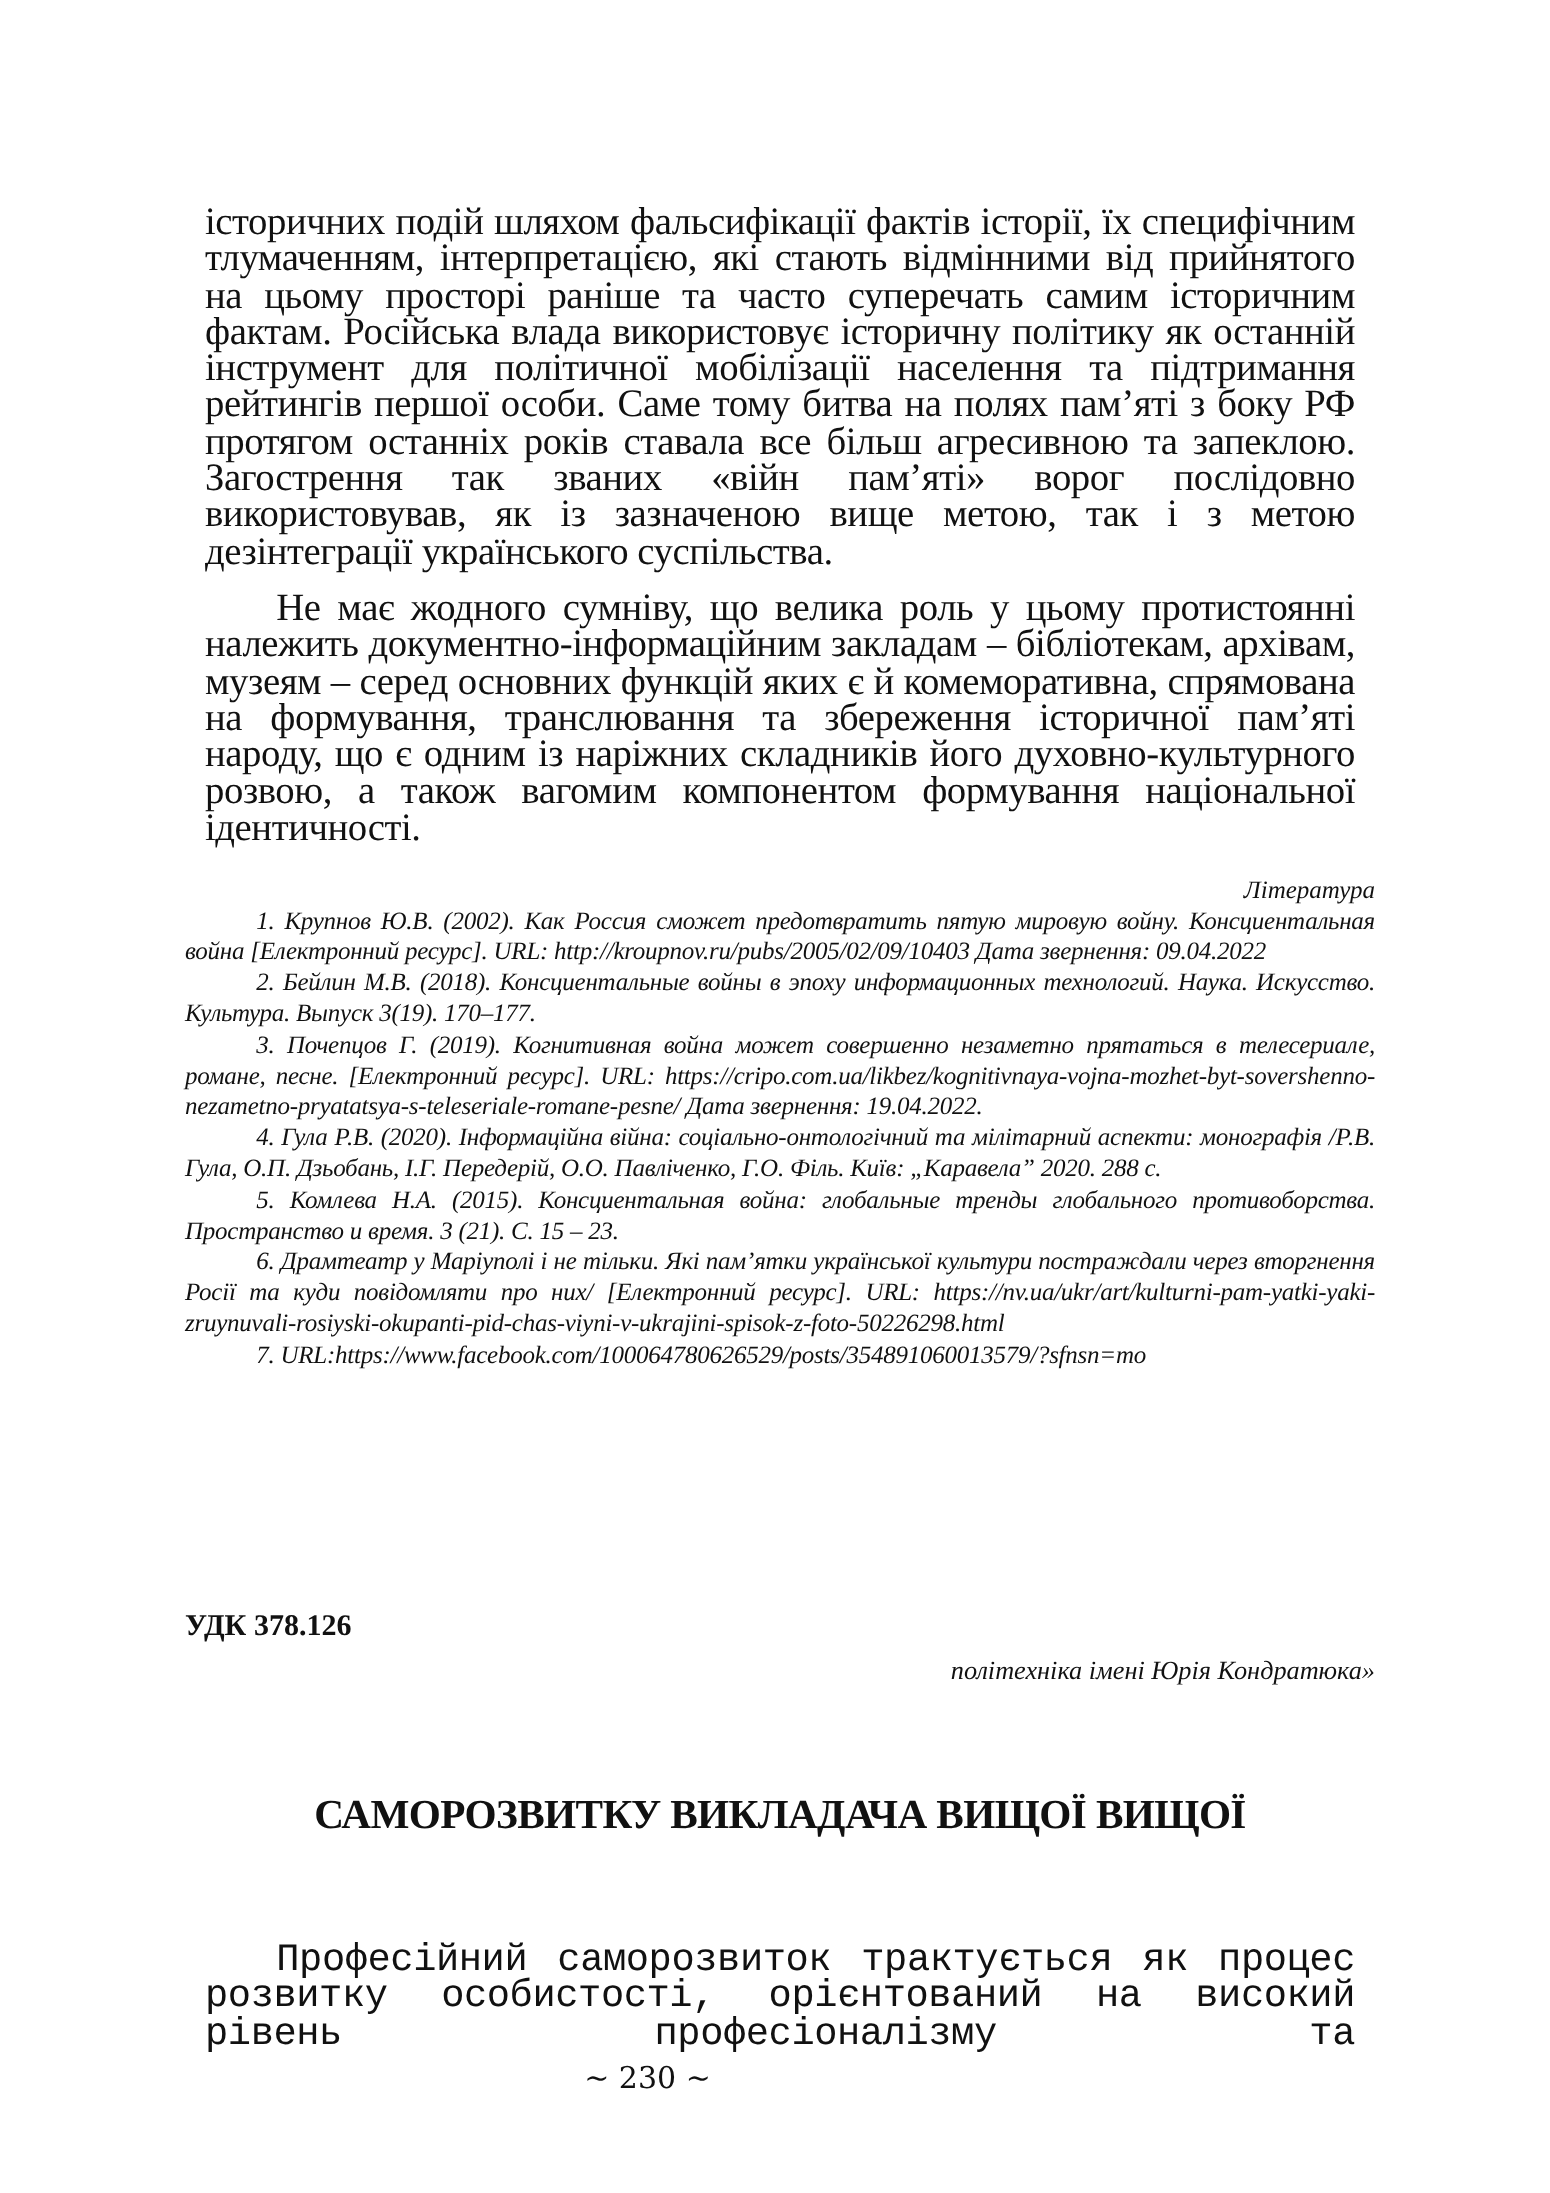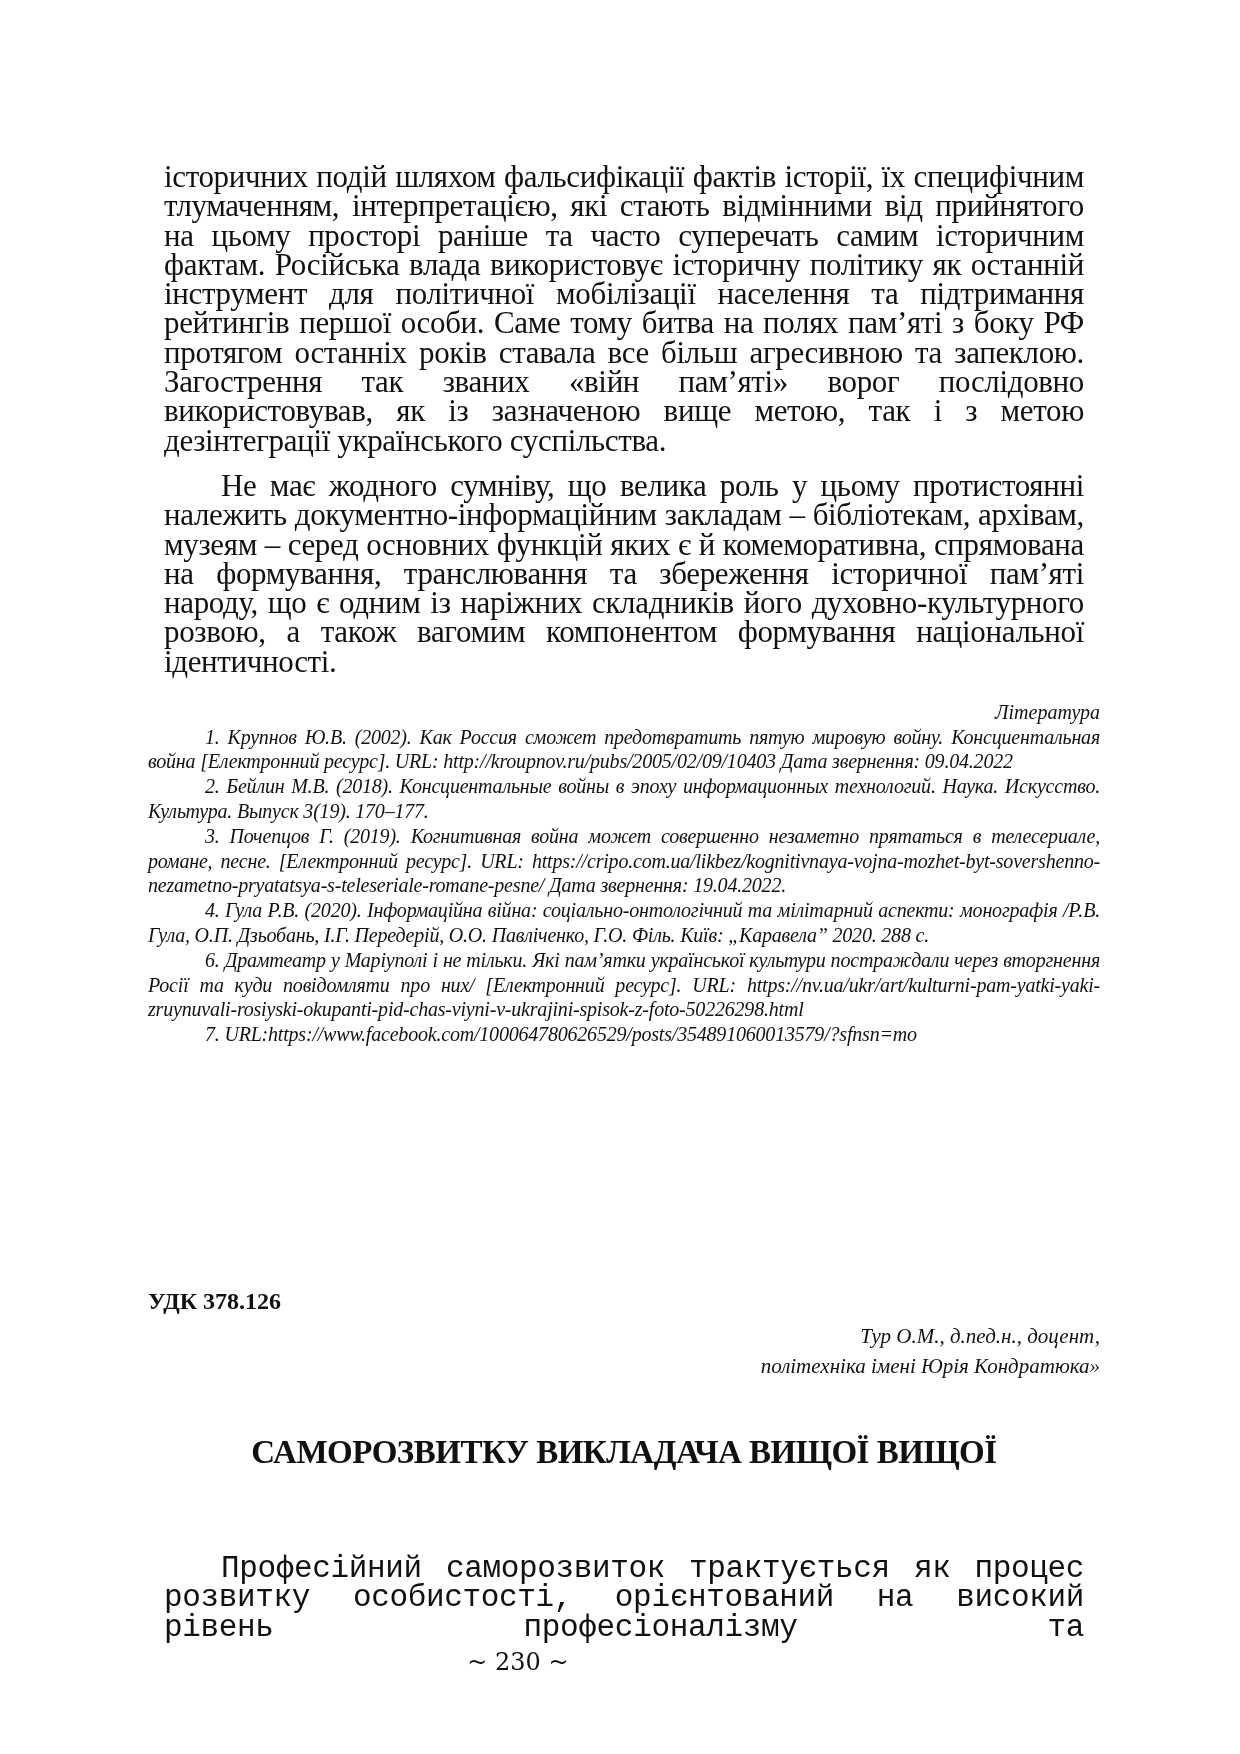--- a/index.html
+++ b/index.html
@@ -22,29 +22,29 @@
 <div class="page">
   <p class="body-text">історичних подій шляхом фальсифікації фактів історії, їх специфічним тлумаченням, інтерпретацією, які стають відмінними від прийнятого на цьому просторі раніше та часто суперечать самим історичним фактам. Російська влада використовує історичну політику як останній інструмент для політичної мобілізації населення та підтримання рейтингів першої особи. Саме тому битва на полях пам’яті з боку РФ протягом останніх років ставала все більш агресивною та запеклою. Загострення так званих «війн пам’яті» ворог послідовно використовував, як із зазначеною вище метою, так і з метою дезінтеграції українського суспільства.</p>
   <p class="body-text indent">Не має жодного сумніву, що велика роль у цьому протистоянні належить документно-інформаційним закладам – бібліотекам, архівам, музеям – серед основних функцій яких є й комеморативна, спрямована на формування, транслювання та збереження історичної пам’яті народу, що є одним із наріжних складників його духовно-культурного розвою, а також вагомим компонентом формування національної ідентичності.</p>
 
   <div>
     <p class="refs-title">Література</p>
     <p class="ref">1. Крупнов Ю.В. (2002). Как Россия сможет предотвратить пятую мировую войну. Консциентальная война [Електронний ресурс]. URL: http://kroupnov.ru/pubs/2005/02/09/10403 Дата звернення: 09.04.2022</p>
     <p class="ref">2. Бейлин М.В. (2018). Консциентальные войны в эпоху информационных технологий. Наука. Искусство. Культура. Выпуск 3(19). 170–177.</p>
     <p class="ref">3. Почепцов Г. (2019). Когнитивная война может совершенно незаметно прятаться в телесериале, романе, песне. [Електронний ресурс]. URL: https://cripo.com.ua/likbez/kognitivnaya-vojna-mozhet-byt-sovershenno-nezametno-pryatatsya-s-teleseriale-romane-pesne/ Дата звернення: 19.04.2022.</p>
     <p class="ref">4. Гула Р.В. (2020). Інформаційна війна: соціально-онтологічний та мілітарний аспекти: монографія /Р.В. Гула, О.П. Дзьобань, І.Г. Передерій, О.О. Павліченко, Г.О. Філь. Київ: „Каравела” 2020. 288 с.</p>
+    <p class="ref">5. Комлева Н.А. (2015). Консциентальная война: глобальные тренды глобального противоборства. Пространство и время. 3 (21). С. 15 – 23.</p>
     <p class="ref">6. Драмтеатр у Маріуполі і не тільки. Які пам’ятки української культури постраждали через вторгнення Росії та куди повідомляти про них/ [Електронний ресурс]. URL: https://nv.ua/ukr/art/kulturni-pam-yatki-yaki-zruynuvali-rosiyski-okupanti-pid-chas-viyni-v-ukrajini-spisok-z-foto-50226298.html</p>
     <p class="ref">7. URL:https://www.facebook.com/100064780626529/posts/354891060013579/?sfnsn=mo</p>
   </div>
 </div>
 
 <p class="udk">УДК 378.126</p>
 
 <div class="author">
-  <div>Тур О.М., д.пед.н., доцент,</div>
   <div>політехніка імені Юрія Кондратюка»</div>
 </div>
 
 <div class="article-title">
   <div>САМОРОЗВИТКУ ВИКЛАДАЧА ВИЩОЇ ВИЩОЇ</div>
 </div>
 
 <div class="intro">
   <p class="body-text indent" style="text-align-last:justify;">Професійний саморозвиток трактується як процес розвитку особистості, орієнтований на високий рівень професіоналізму та</p>
 </div>

